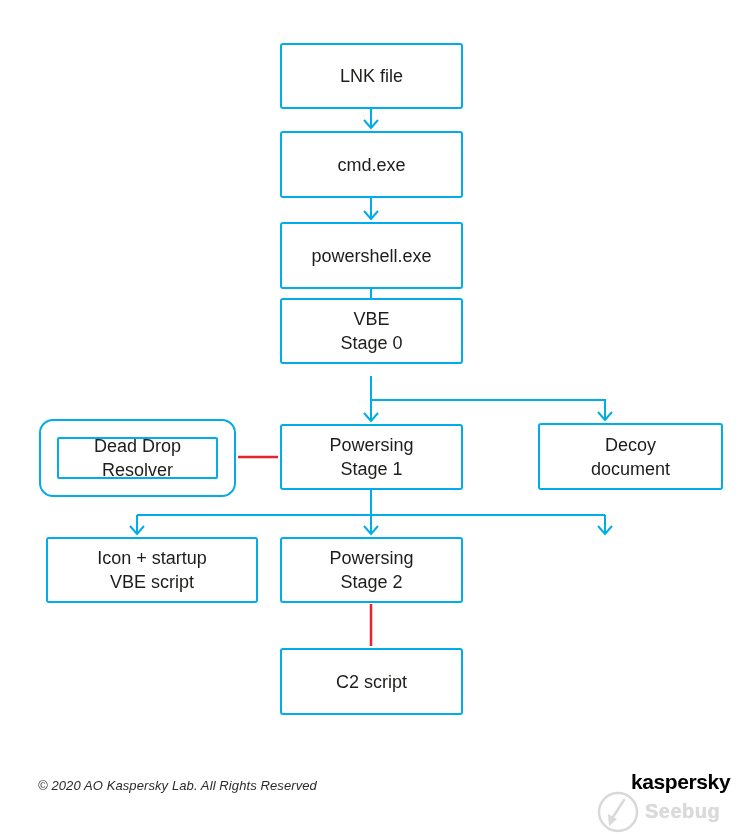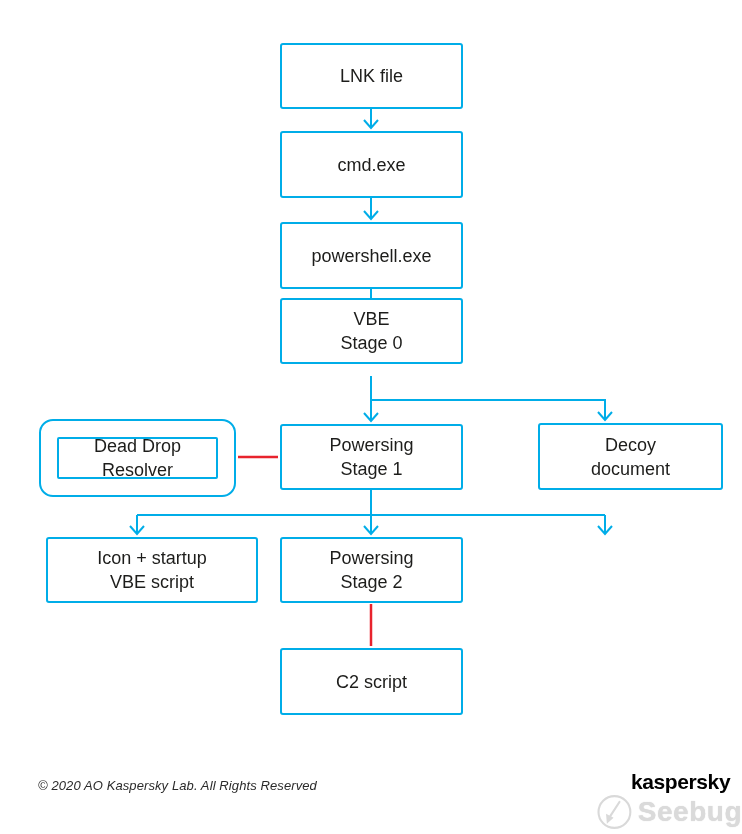--- a/index.html
+++ b/index.html
@@ -82,21 +82,21 @@
     position: absolute;
     left: 596px;
     top: 789px;
     width: 146px;
     height: 45px;
     display: flex;
     align-items: center;
     opacity: 0.95;
   }
   .seebug-text {
-    font-size: 28px;
+    font-size: 20px;
     font-weight: 700;
     color: var(--watermark);
     margin-left: 5px;
     letter-spacing: 0.5px;
     text-shadow: 0 0 1px #cccccc;
   }
 </style>
 </head>
 <body>
 

